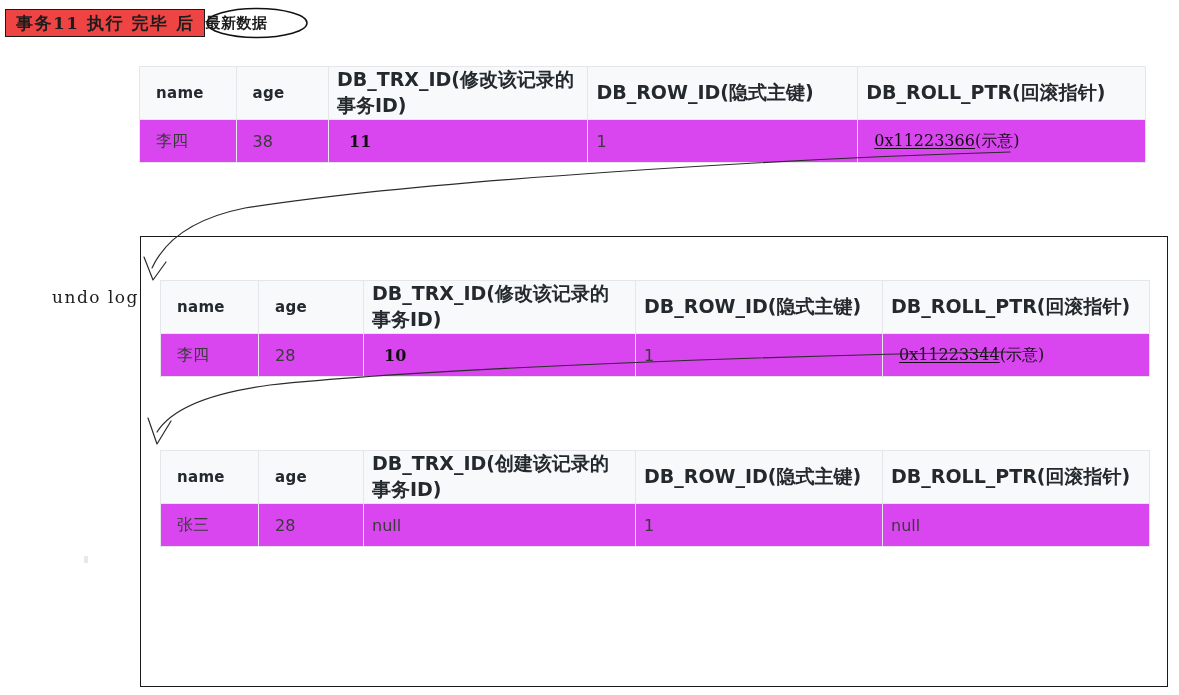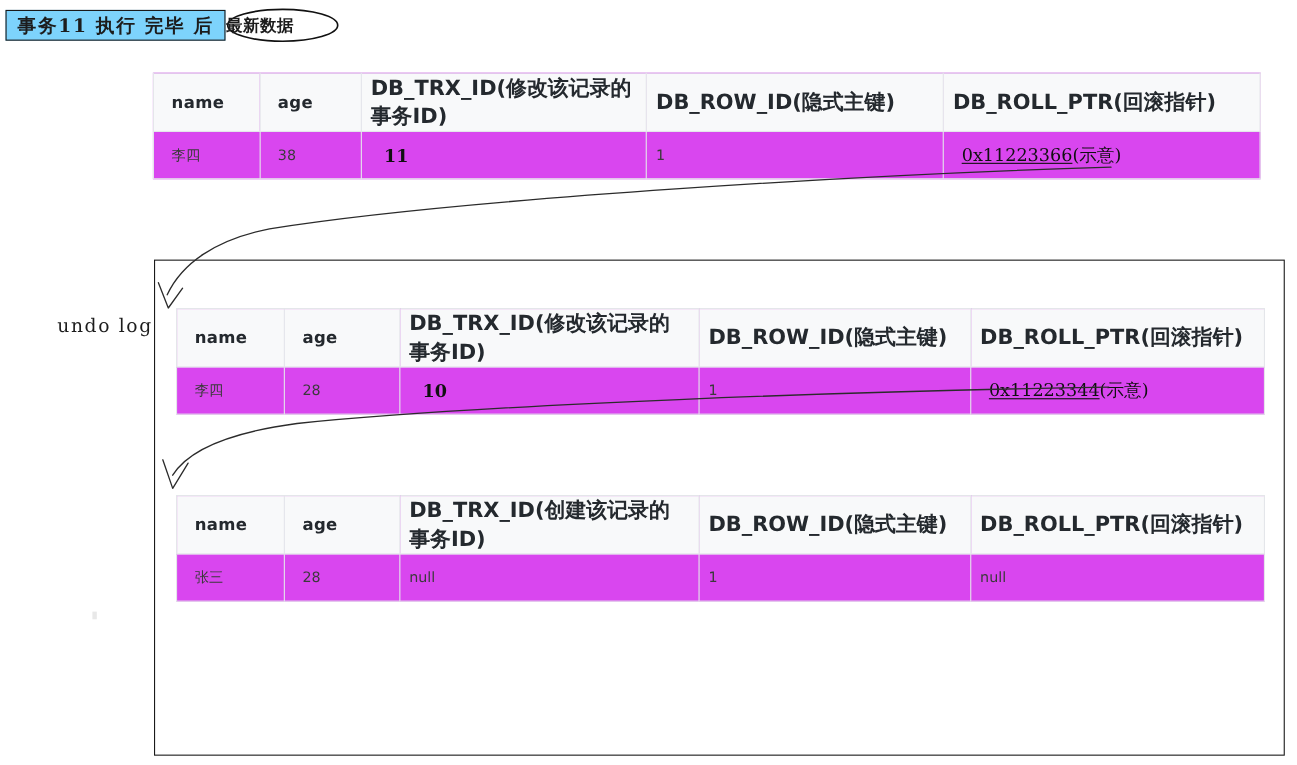--- a/index.html
+++ b/index.html
@@ -30,21 +30,21 @@
     height: 28px;
     box-sizing: border-box;
     display: flex;
     align-items: center;
     padding: 0 10px;
     font-family: "DejaVu Serif", "Liberation Serif", serif;
     font-size: 17px;
     font-weight: 600;
     letter-spacing: 1.5px;
     white-space: nowrap;
-    background: #7dd3fc;
+    background: #ef4444;
   }
   #title-ellipse-wrap {
     position: relative;
     margin-left: 0px;
     width: 104px;
     height: 32px;
     display: flex;
     align-items: center;
     justify-content: flex-start;
   }
@@ -84,21 +84,21 @@
     letter-spacing: 0px;
   }
   .record-table thead th.col-name,
   .record-table thead th.col-age {
     font-size: 15px;
     letter-spacing: 0.3px;
     padding-left: 16px;
   }
   .record-table tbody td {
     height: 42px;
-    font-size: 13px;
+    font-size: 16px;
     color: #3a3a3a;
     padding: 0 8px;
   }
   .record-table tbody td.col-name,
   .record-table tbody td.col-age {
     padding-left: 16px;
   }
   .record-table td.serif-val {
     font-family: "DejaVu Serif", "Liberation Serif", serif;
     font-weight: 700;

